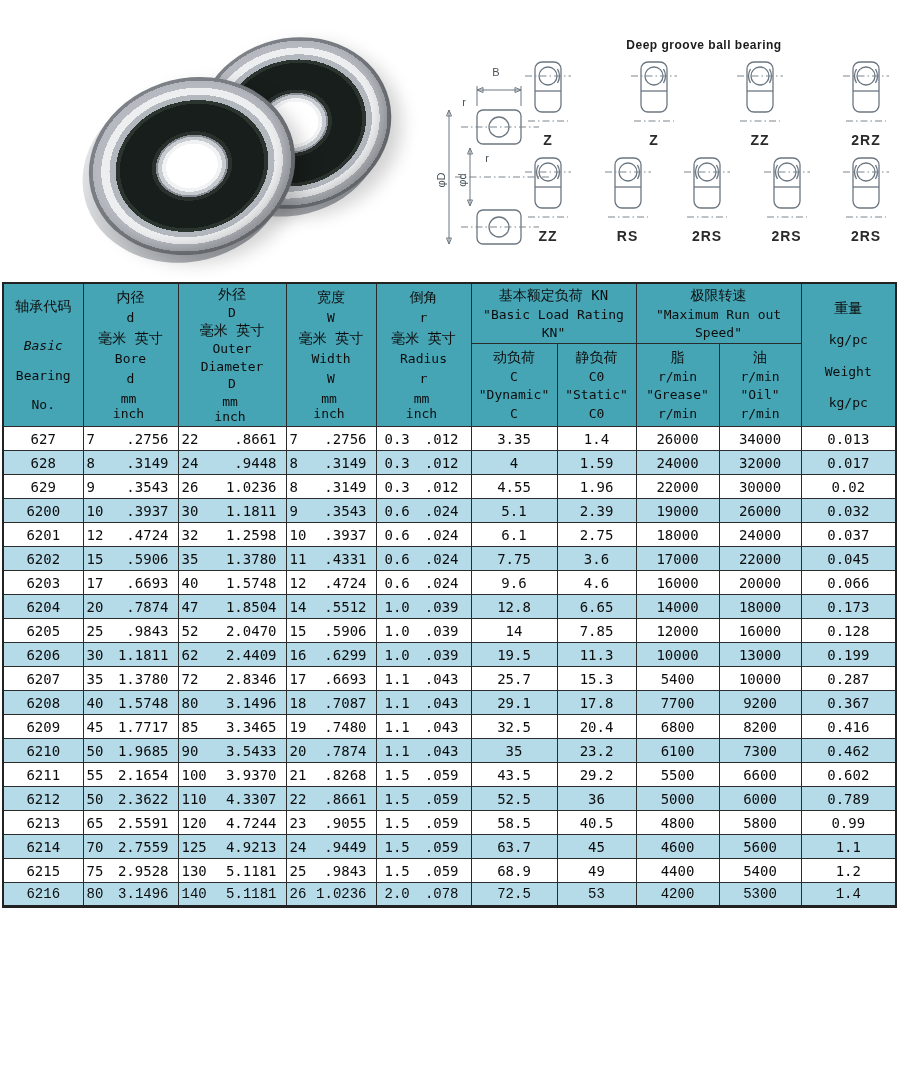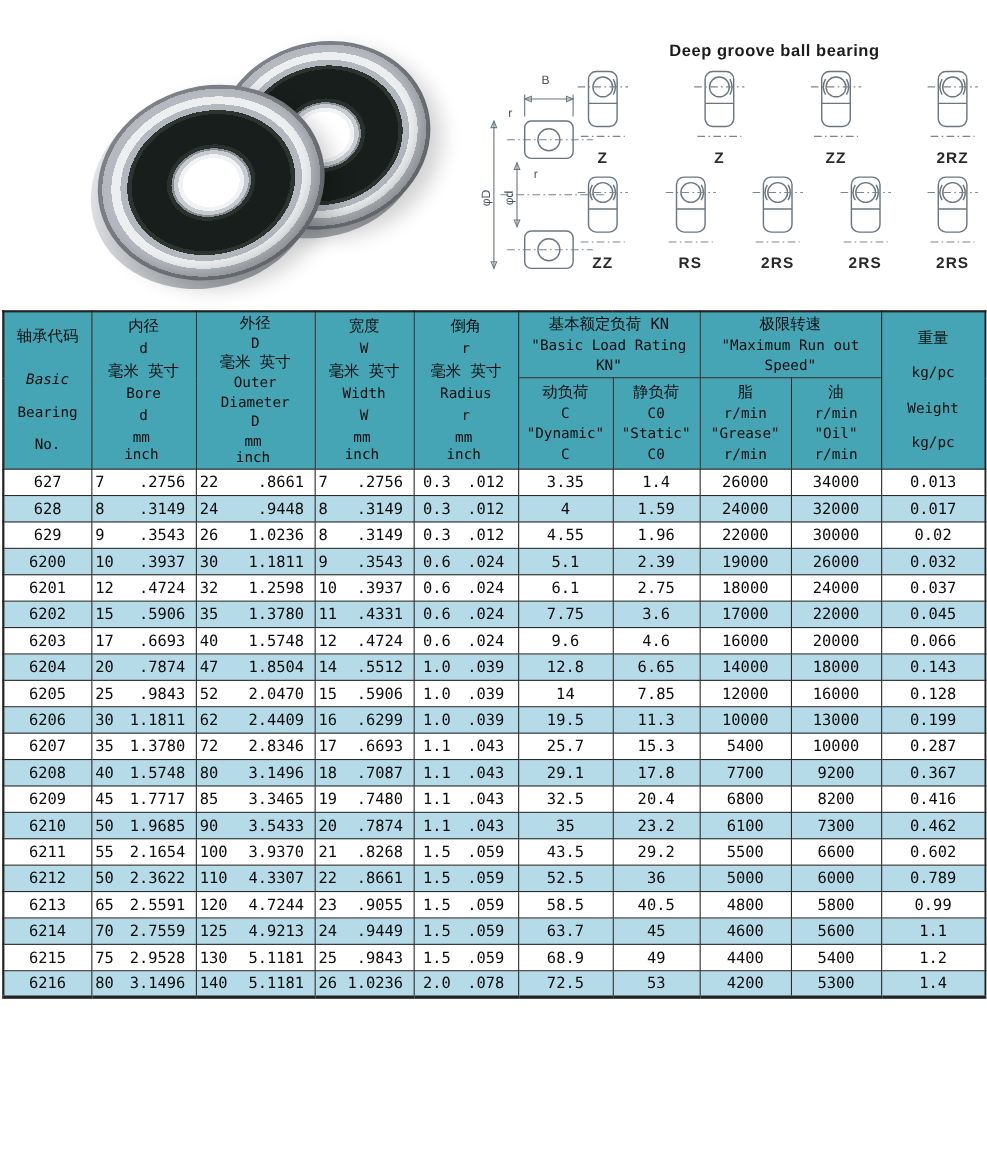--- a/index.html
+++ b/index.html
@@ -20,21 +20,21 @@
       #ffffff 0 25%, #f0f2f4 25% 29%, #c7cbd0 29% 33%, #878d94 33% 35%,
       #2a312d 35% 39%, #181e1b 39% 70%, #2c342f 70% 74%,
       #b3b8be 74% 80%, #eceef0 80% 88%, #b6bac0 88% 96%, #7f848a 96% 100%);
     box-shadow:inset -6px -8px 14px rgba(0,0,0,.25), 8px 10px 18px rgba(0,0,0,.18); }
   .b-rear  { left:138px; top:12px;  width:196px; height:170px; transform:rotate(-14deg); }
   .b-front { left:30px;  top:52px;  width:208px; height:176px; transform:rotate(-14deg); }
 
   
   .diagram { position:absolute; left:413px; top:38px; width:484px; height:238px; }
   .diagram-title { margin-left:98px; text-align:center; font-family:"Liberation Sans",sans-serif;
-    font-size:15px; font-weight:600; color:#1c1c1c; letter-spacing:.5px; }
+    font-size:12px; font-weight:600; color:#1c1c1c; letter-spacing:.5px; }
   .xsection { position:absolute; left:24px; top:26px; }
   .types { margin-left:104px; }
   .type-row { display:flex; justify-content:space-between; padding:0 6px; margin-top:8px; }
   .btype { text-align:center; width:50px; }
   .btype-label { font-family:"Liberation Sans",sans-serif; font-size:14px; font-weight:600;
     color:#2a2a2a; margin-top:2px; letter-spacing:1px; }
   svg .ln { stroke:#6b7680; stroke-width:1.3; fill:none; }
   svg .dash { stroke:#7a858e; stroke-width:1; fill:none; stroke-dasharray:7 3 1.5 3; }
   svg .dim { stroke:#6b7680; stroke-width:1; fill:none; }
   svg .lbl { font-family:"Liberation Sans",sans-serif; font-size:11px; fill:#4a545c; }
@@ -52,21 +52,21 @@
   .hline.en { font-size:13px; }
   .units-line { display:flex; justify-content:space-between; padding:0 12px 0 8px; font-size:13px;flex-direction:column; }
   .gap-top { margin-top:10px;font-style:italic; }
   tbody tr { height:24px;padding-left:48px; }
   tbody tr:nth-child(even) td { background:#b5dbe9; }
   tbody tr:nth-child(odd)  td { background:#ffffff; }
   td.c-no, td.c-num { text-align:center; }
   td.c-pair { padding:0; }
   td.c-pair .pair { display:flex; justify-content:space-between; padding:0 9px 0 3px; }
   td.p-r .pair { padding:0 12px 0 8px; }
-  tbody tr:last-child td { border-bottom:3px solid #222; }
+  tbody tr:last-child td { border-bottom:3px solid #222;font-family:Liberation Mono, monospace; }
 </style>
 </head>
 <body>
 
 <div class="page">
 
   <div class="photo">
     <div class="bearing b-rear">
       <div class="depth"></div>
       <div class="face"></div>
@@ -574,21 +574,21 @@
           <td class="c-pair p-r">
             <div class="pair">
               <span>1.0</span>
               <span>.039</span>
             </div>
           </td>
           <td class="c-num">12.8</td>
           <td class="c-num">6.65</td>
           <td class="c-num">14000</td>
           <td class="c-num">18000</td>
-          <td class="c-num">0.143</td>
+          <td class="c-num">0.173</td>
         </tr>
         <tr>
           <td class="c-no">6205</td>
           <td class="c-pair p-bore">
             <div class="pair">
               <span>25</span>
               <span>.9843</span>
             </div>
           </td>
           <td class="c-pair p-od">

